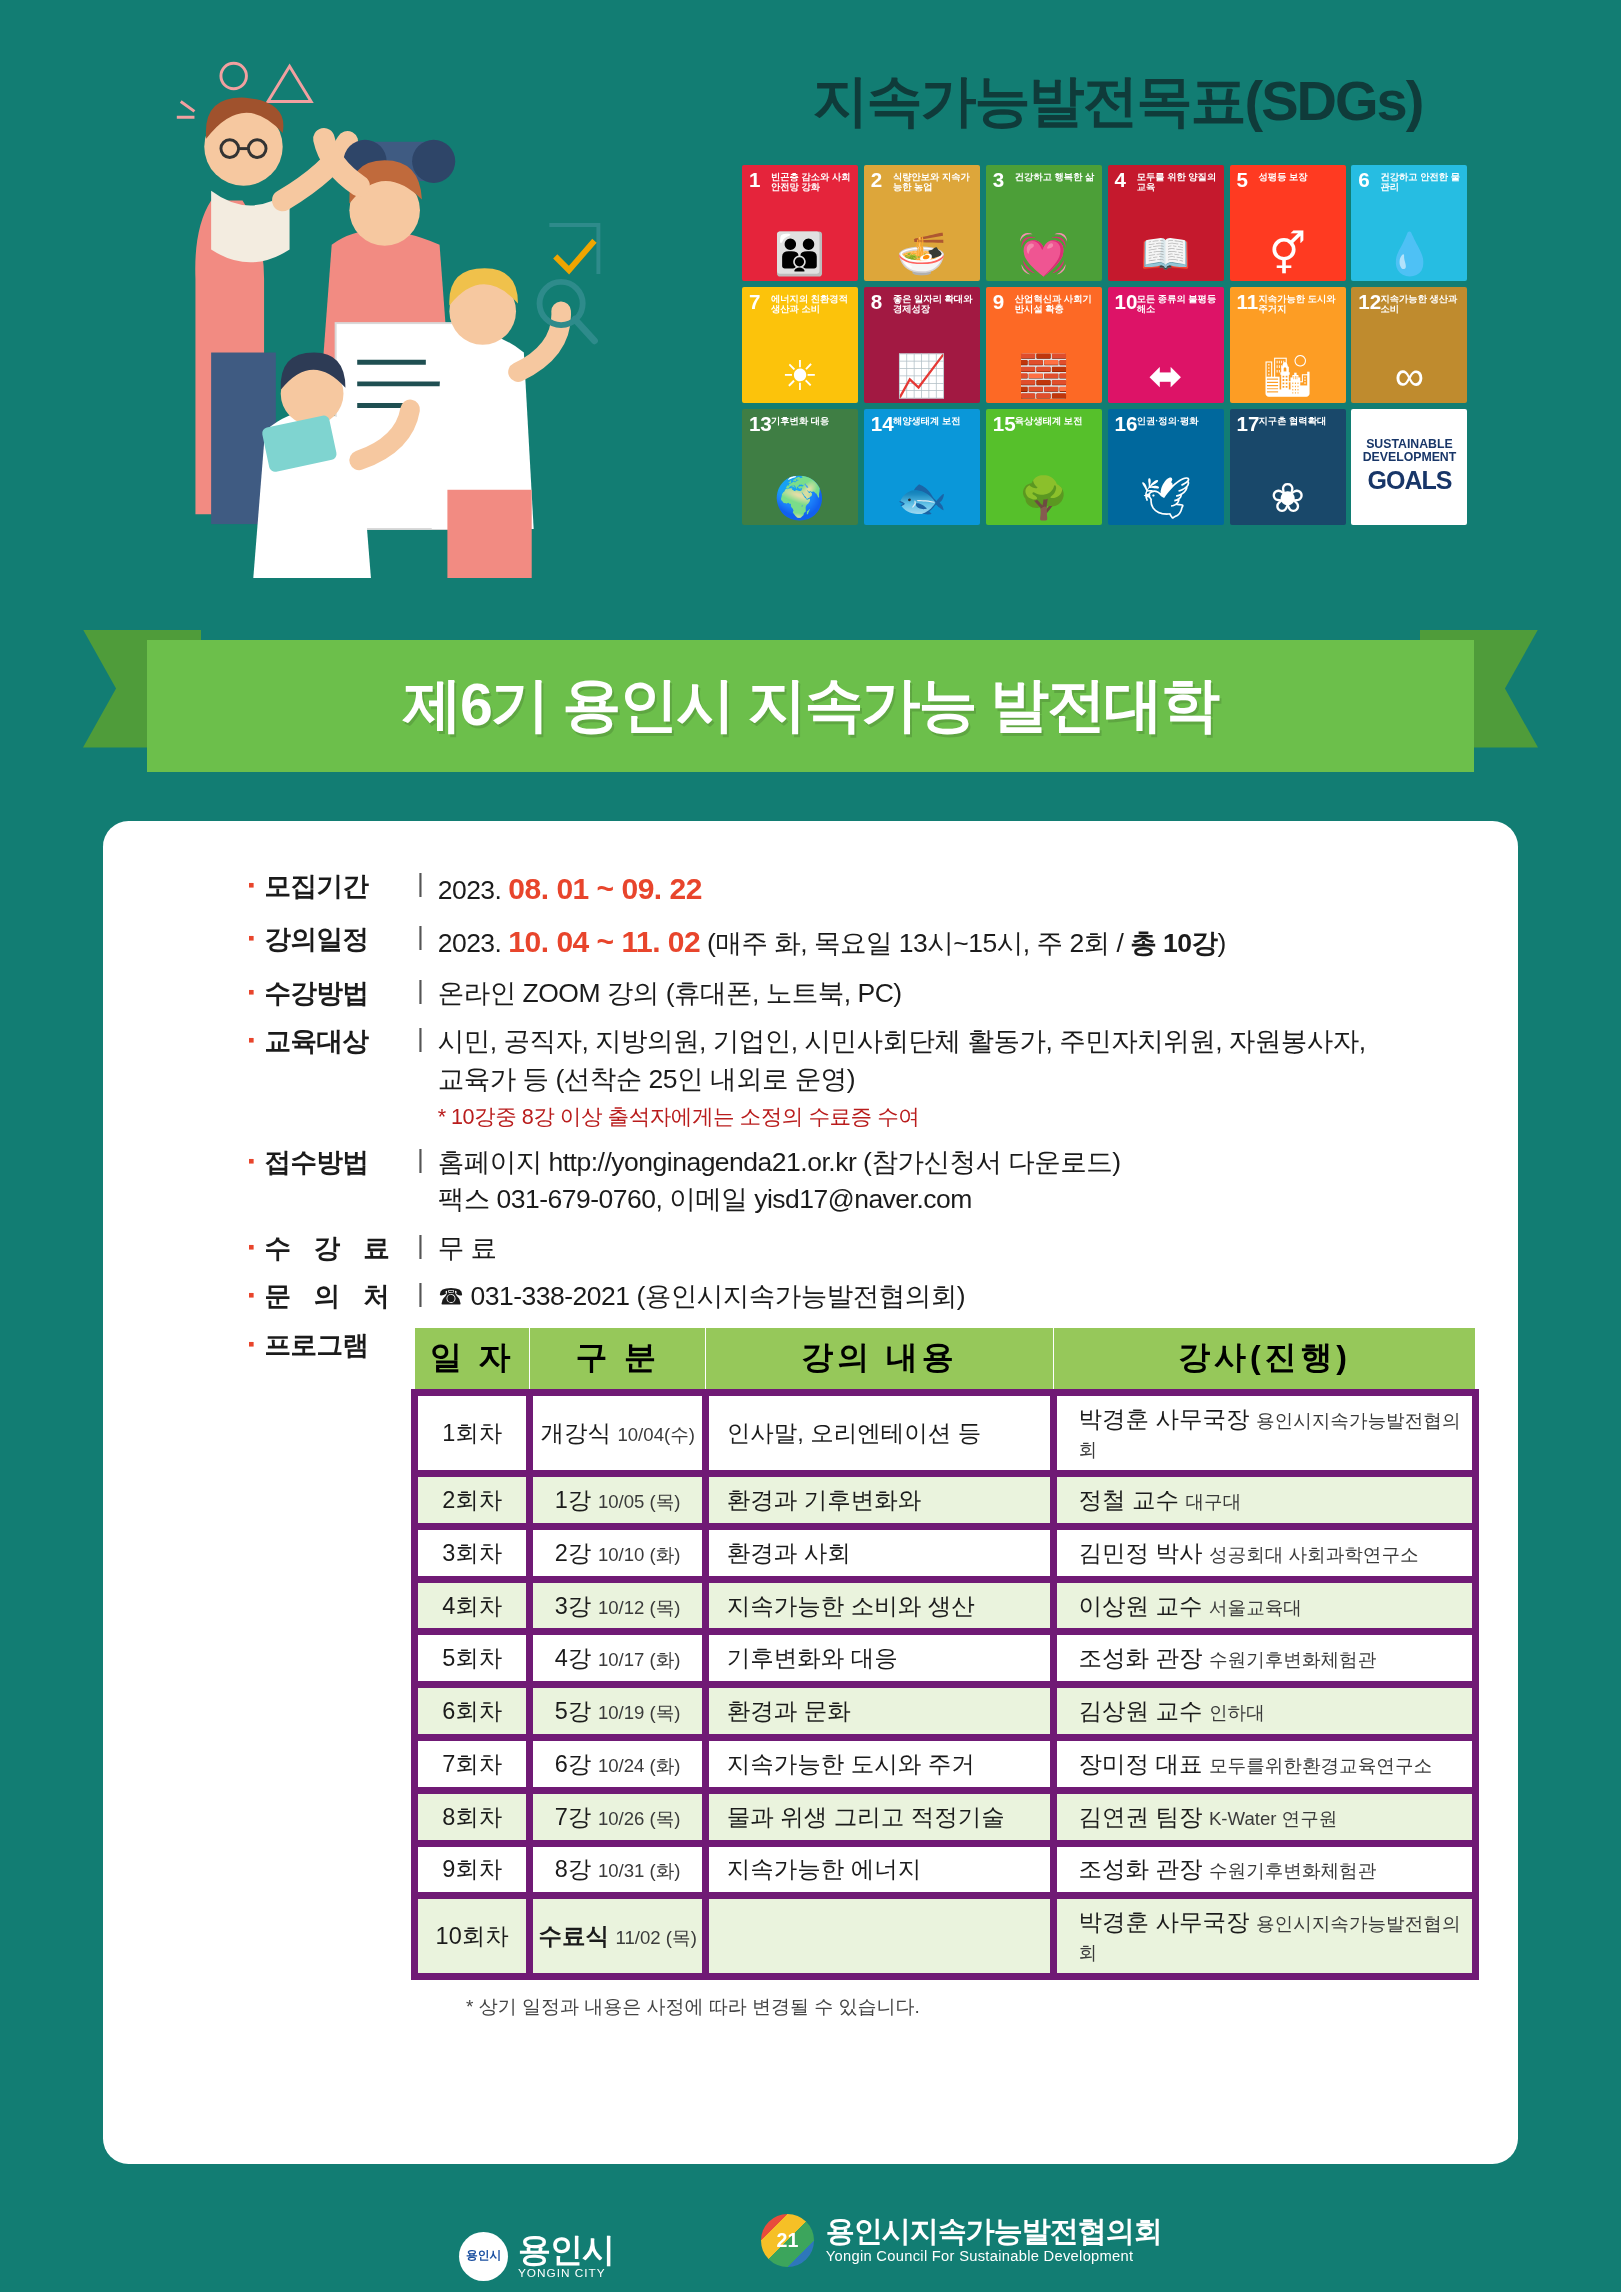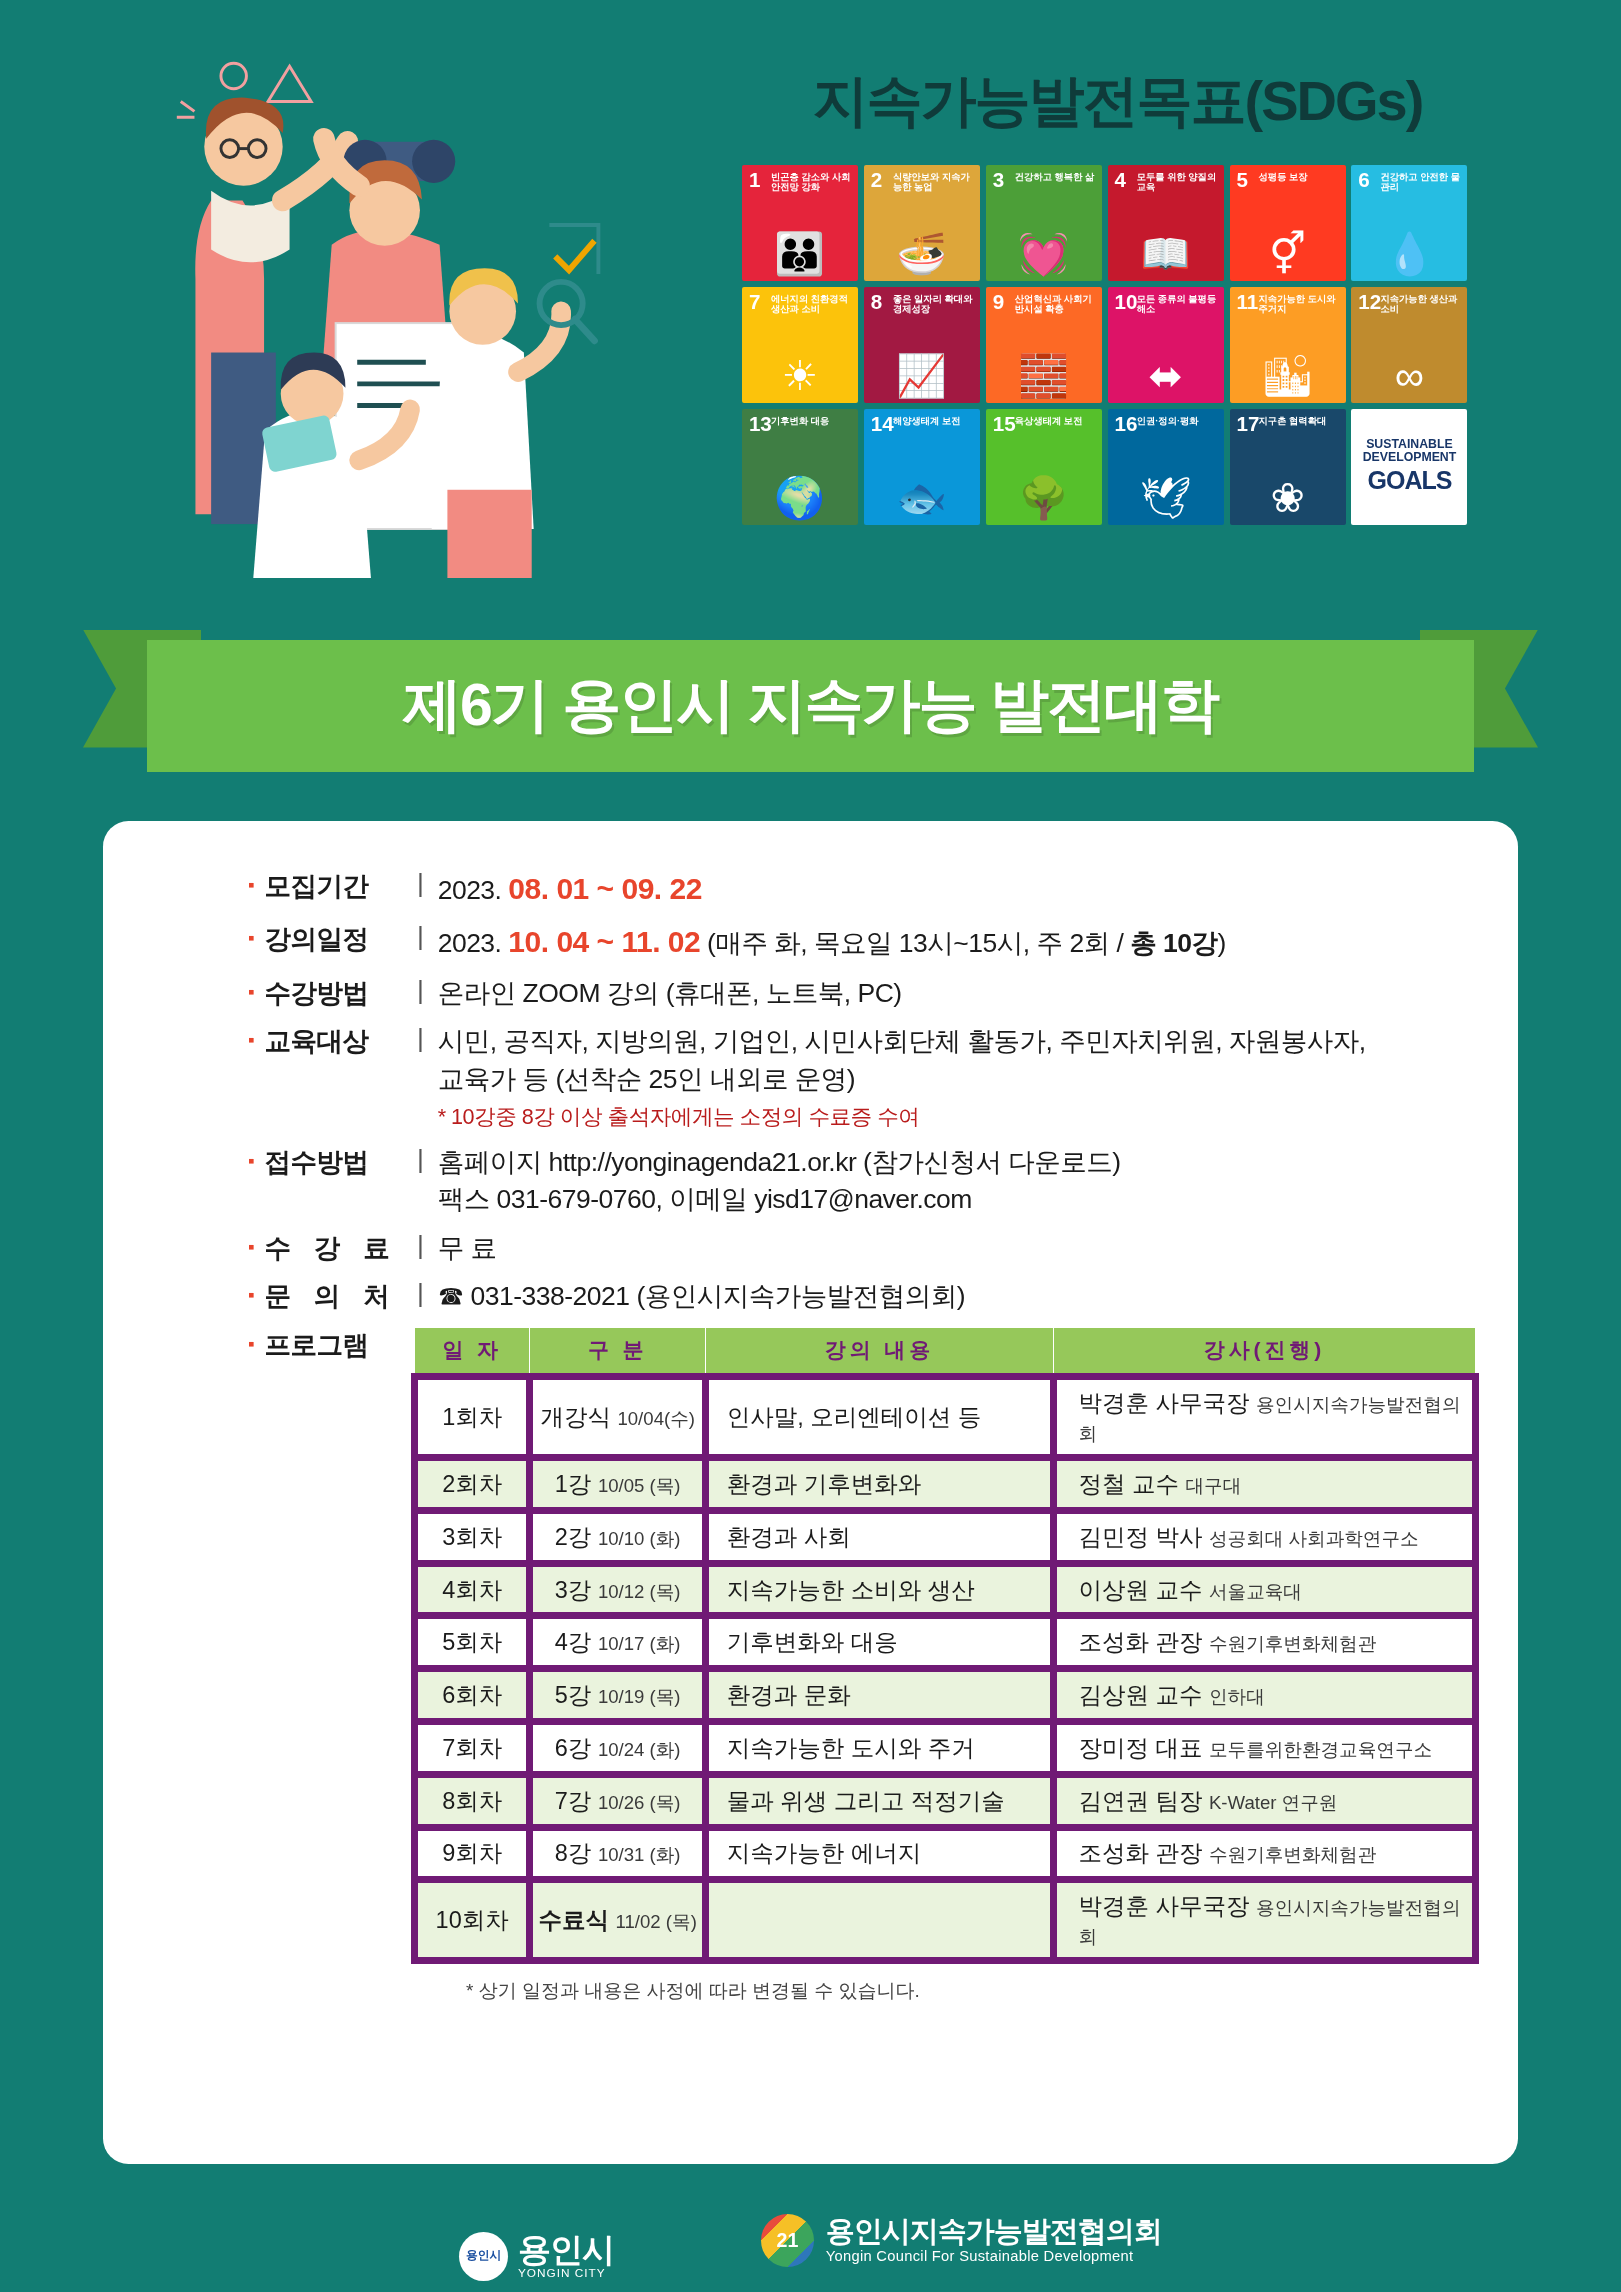--- a/index.html
+++ b/index.html
@@ -56,21 +56,21 @@
   .bar{margin:0 13.7px;color:#555;}
   .val{letter-spacing:-0.5px;line-height:1.42;}
   .red{color:#e8452c;font-weight:bold;font-size:30px;}
   .bold{font-weight:bold;}
   .note{font-size:21.6px;color:#b91c1c;margin-top:3.9px;}
 
   
   .prog-row{display:flex;align-items:flex-start;}
   table{border-collapse:collapse;width:1068px;margin-left:7.8px;}
   th{
-    background:#96c85a;color:#701a75;font-size:21px;font-weight:bold;
+    background:#96c85a;color:#000000;font-size:32px;font-weight:bold;
     padding:8.8px 0;border:1px solid #fff;letter-spacing:3.9px;
   }
   td{font-size:23.5px;padding:6.9px 0;border:7px solid #701a75;color:#1b1b1b;}
   tbody tr:nth-child(odd) td{background:#fff;}
   tbody tr:nth-child(even) td{background:#eaf3dd;}
   .c-no{width:108px;text-align:center;}
   .c-div{width:169px;text-align:center;}
   .c-title{width:323px;padding-left:17.6px;}
   .c-lect{width:auto;padding-left:21.6px;}
   .small{font-size:18.6px;color:#3a3a3a;}

